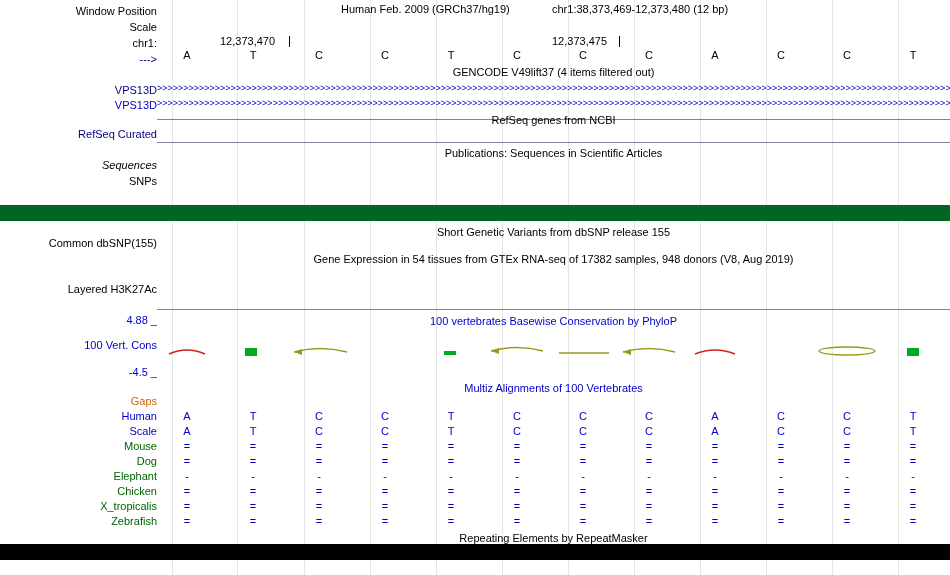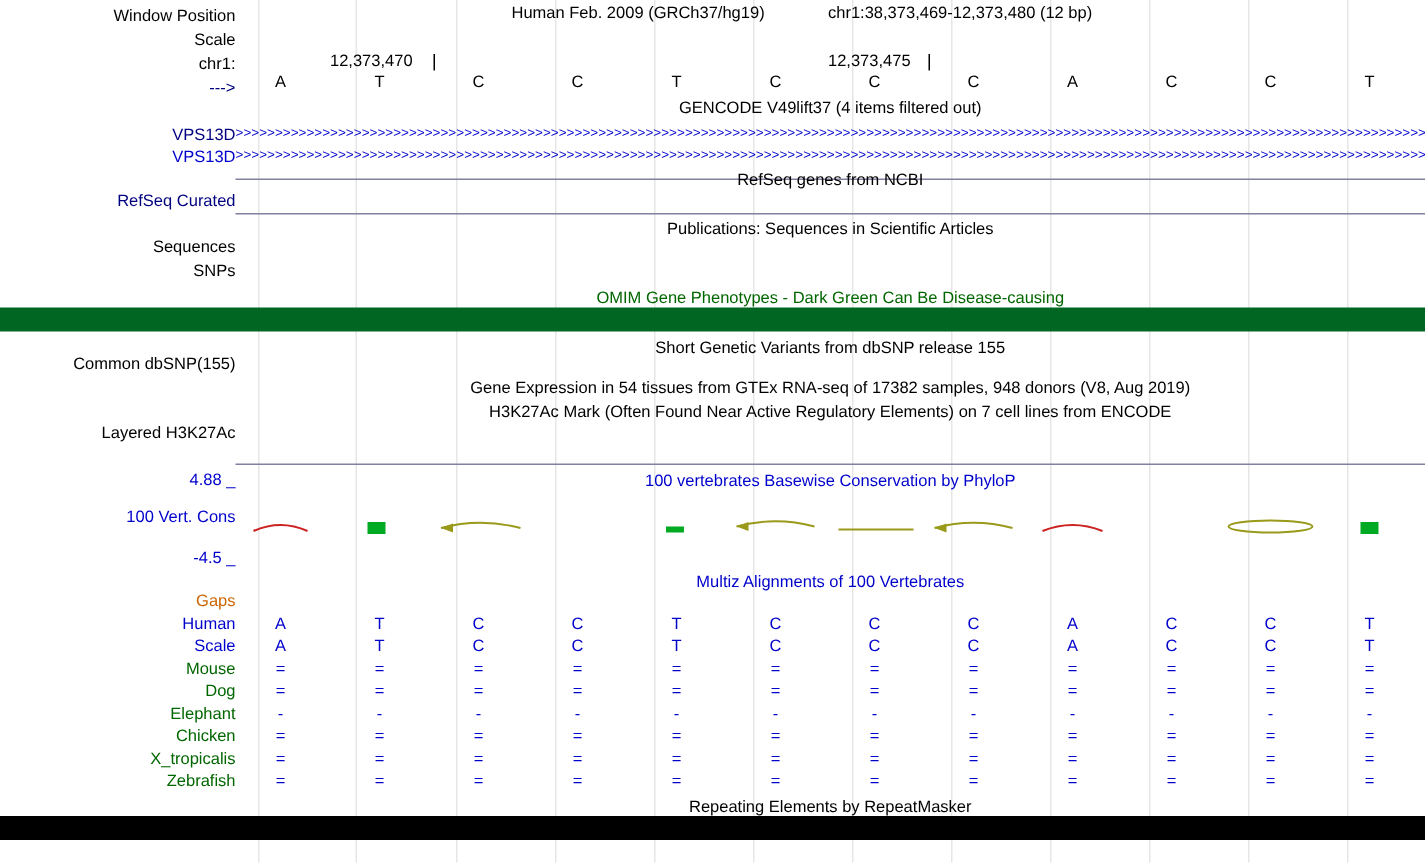--- a/index.html
+++ b/index.html
@@ -152,21 +152,21 @@
     <div class="lbl" style="top:5px;">Window Position</div>
     <div class="lbl" style="top:21px;">Scale</div>
     <div class="lbl" style="top:37px;">chr1:</div>
     <div class="lbl navy" style="top:53px;">---&gt;</div>
 
     <div class="lbl navy" style="top:84px;">VPS13D</div>
     <div class="lbl blue" style="top:99px;">VPS13D</div>
 
     <div class="lbl navy" style="top:128px;">RefSeq Curated</div>
 
-    <div class="lbl" style="top:159px;">Sequences</div>
+    <div class="lbl" style="top:159px;font-style:italic;">Sequences</div>
     <div class="lbl" style="top:175px;">SNPs</div>
 
     <div class="lbl navy" style="top:206px;">OMIM Genes</div>
 
     <div class="lbl" style="top:237px;">Common dbSNP(155)</div>
 
     <div class="lbl" style="top:283px;">Layered H3K27Ac</div>
 
     <div class="lbl blue" style="top:314px;">4.88 _</div>
     <div class="lbl blue" style="top:339px;">100 Vert. Cons</div>
@@ -232,27 +232,25 @@
     <div class="titleline" style="top:66px;">GENCODE V49lift37 (4 items filtered out)</div>
     <div class="genebar navy" style="top:84px;">&gt;&gt;&gt;&gt;&gt;&gt;&gt;&gt;&gt;&gt;&gt;&gt;&gt;&gt;&gt;&gt;&gt;&gt;&gt;&gt;&gt;&gt;&gt;&gt;&gt;&gt;&gt;&gt;&gt;&gt;&gt;&gt;&gt;&gt;&gt;&gt;&gt;&gt;&gt;&gt;&gt;&gt;&gt;&gt;&gt;&gt;&gt;&gt;&gt;&gt;&gt;&gt;&gt;&gt;&gt;&gt;&gt;&gt;&gt;&gt;&gt;&gt;&gt;&gt;&gt;&gt;&gt;&gt;&gt;&gt;&gt;&gt;&gt;&gt;&gt;&gt;&gt;&gt;&gt;&gt;&gt;&gt;&gt;&gt;&gt;&gt;&gt;&gt;&gt;&gt;&gt;&gt;&gt;&gt;&gt;&gt;&gt;&gt;&gt;&gt;&gt;&gt;&gt;&gt;&gt;&gt;&gt;&gt;&gt;&gt;&gt;&gt;&gt;&gt;&gt;&gt;&gt;&gt;&gt;&gt;&gt;&gt;&gt;&gt;&gt;&gt;&gt;&gt;&gt;&gt;&gt;&gt;&gt;&gt;&gt;&gt;&gt;&gt;&gt;&gt;&gt;&gt;&gt;&gt;&gt;&gt;&gt;&gt;&gt;&gt;&gt;&gt;&gt;&gt;&gt;&gt;&gt;&gt;&gt;&gt;&gt;&gt;&gt;&gt;&gt;&gt;&gt;&gt;&gt;&gt;&gt;&gt;&gt;&gt;&gt;&gt;&gt;&gt;&gt;&gt;&gt;&gt;&gt;&gt;&gt;&gt;&gt;&gt;&gt;&gt;&gt;&gt;&gt;&gt;&gt;&gt;&gt;&gt;&gt;&gt;&gt;&gt;&gt;&gt;&gt;&gt;&gt;&gt;&gt;&gt;&gt;&gt;&gt;&gt;&gt;&gt;&gt;&gt;&gt;&gt;&gt;&gt;&gt;&gt;&gt;&gt;&gt;&gt;&gt;&gt;&gt;&gt;&gt;&gt;&gt;&gt;&gt;&gt;&gt;&gt;&gt;&gt;&gt;&gt;&gt;&gt;&gt;&gt;&gt;&gt;&gt;&gt;&gt;&gt;&gt;&gt;&gt;&gt;&gt;&gt;&gt;&gt;&gt;&gt;&gt;&gt;&gt;&gt;&gt;&gt;&gt;&gt;&gt;&gt;&gt;&gt;&gt;&gt;&gt;&gt;&gt;&gt;&gt;&gt;&gt;&gt;&gt;&gt;&gt;&gt;&gt;&gt;&gt;&gt;&gt;&gt;&gt;&gt;&gt;&gt;&gt;&gt;&gt;&gt;&gt;&gt;&gt;&gt;&gt;&gt;&gt;&gt;&gt;&gt;&gt;&gt;&gt;&gt;&gt;&gt;&gt;&gt;&gt;&gt;&gt;&gt;&gt;&gt;&gt;&gt;&gt;&gt;&gt;&gt;&gt;&gt;&gt;&gt;&gt;&gt;&gt;&gt;&gt;&gt;&gt;&gt;&gt;&gt;&gt;&gt;&gt;&gt;&gt;&gt;&gt;&gt;&gt;&gt;&gt;&gt;&gt;&gt;&gt;&gt;&gt;&gt;&gt;&gt;&gt;&gt;&gt;&gt;&gt;&gt;&gt;&gt;&gt;&gt;&gt;&gt;&gt;&gt;&gt;&gt;&gt;&gt;&gt;&gt;&gt;&gt;&gt;&gt;&gt;&gt;&gt;&gt;&gt;&gt;&gt;&gt;&gt;&gt;&gt;&gt;&gt;&gt;&gt;&gt;</div>
     <div class="genebar blue" style="top:99px;">&gt;&gt;&gt;&gt;&gt;&gt;&gt;&gt;&gt;&gt;&gt;&gt;&gt;&gt;&gt;&gt;&gt;&gt;&gt;&gt;&gt;&gt;&gt;&gt;&gt;&gt;&gt;&gt;&gt;&gt;&gt;&gt;&gt;&gt;&gt;&gt;&gt;&gt;&gt;&gt;&gt;&gt;&gt;&gt;&gt;&gt;&gt;&gt;&gt;&gt;&gt;&gt;&gt;&gt;&gt;&gt;&gt;&gt;&gt;&gt;&gt;&gt;&gt;&gt;&gt;&gt;&gt;&gt;&gt;&gt;&gt;&gt;&gt;&gt;&gt;&gt;&gt;&gt;&gt;&gt;&gt;&gt;&gt;&gt;&gt;&gt;&gt;&gt;&gt;&gt;&gt;&gt;&gt;&gt;&gt;&gt;&gt;&gt;&gt;&gt;&gt;&gt;&gt;&gt;&gt;&gt;&gt;&gt;&gt;&gt;&gt;&gt;&gt;&gt;&gt;&gt;&gt;&gt;&gt;&gt;&gt;&gt;&gt;&gt;&gt;&gt;&gt;&gt;&gt;&gt;&gt;&gt;&gt;&gt;&gt;&gt;&gt;&gt;&gt;&gt;&gt;&gt;&gt;&gt;&gt;&gt;&gt;&gt;&gt;&gt;&gt;&gt;&gt;&gt;&gt;&gt;&gt;&gt;&gt;&gt;&gt;&gt;&gt;&gt;&gt;&gt;&gt;&gt;&gt;&gt;&gt;&gt;&gt;&gt;&gt;&gt;&gt;&gt;&gt;&gt;&gt;&gt;&gt;&gt;&gt;&gt;&gt;&gt;&gt;&gt;&gt;&gt;&gt;&gt;&gt;&gt;&gt;&gt;&gt;&gt;&gt;&gt;&gt;&gt;&gt;&gt;&gt;&gt;&gt;&gt;&gt;&gt;&gt;&gt;&gt;&gt;&gt;&gt;&gt;&gt;&gt;&gt;&gt;&gt;&gt;&gt;&gt;&gt;&gt;&gt;&gt;&gt;&gt;&gt;&gt;&gt;&gt;&gt;&gt;&gt;&gt;&gt;&gt;&gt;&gt;&gt;&gt;&gt;&gt;&gt;&gt;&gt;&gt;&gt;&gt;&gt;&gt;&gt;&gt;&gt;&gt;&gt;&gt;&gt;&gt;&gt;&gt;&gt;&gt;&gt;&gt;&gt;&gt;&gt;&gt;&gt;&gt;&gt;&gt;&gt;&gt;&gt;&gt;&gt;&gt;&gt;&gt;&gt;&gt;&gt;&gt;&gt;&gt;&gt;&gt;&gt;&gt;&gt;&gt;&gt;&gt;&gt;&gt;&gt;&gt;&gt;&gt;&gt;&gt;&gt;&gt;&gt;&gt;&gt;&gt;&gt;&gt;&gt;&gt;&gt;&gt;&gt;&gt;&gt;&gt;&gt;&gt;&gt;&gt;&gt;&gt;&gt;&gt;&gt;&gt;&gt;&gt;&gt;&gt;&gt;&gt;&gt;&gt;&gt;&gt;&gt;&gt;&gt;&gt;&gt;&gt;&gt;&gt;&gt;&gt;&gt;&gt;&gt;&gt;&gt;&gt;&gt;&gt;&gt;&gt;&gt;&gt;&gt;&gt;&gt;&gt;&gt;&gt;&gt;&gt;&gt;&gt;&gt;&gt;&gt;&gt;&gt;&gt;&gt;&gt;&gt;&gt;&gt;&gt;&gt;&gt;&gt;&gt;&gt;&gt;&gt;&gt;&gt;&gt;&gt;&gt;&gt;&gt;&gt;&gt;&gt;&gt;&gt;</div>
 
     <div class="hairline" style="top:119px;"></div>
     <div class="titleline" style="top:114px;">RefSeq genes from NCBI</div>
     <div class="hairline" style="top:142px;"></div>
 
     <div class="titleline" style="top:147px;">Publications: Sequences in Scientific Articles</div>
 
-    <div class="titleline dkgreen" style="top:193px;">OMIM Gene Phenotypes - Dark Green Can Be Disease-causing</div>
     <div class="omimbar" style="top:205px; left:-157px; width:950px;"></div>
 
     <div class="titleline" style="top:226px;">Short Genetic Variants from dbSNP release 155</div>
 
     <div class="titleline" style="top:253px;">Gene Expression in 54 tissues from GTEx RNA-seq of 17382 samples, 948 donors (V8, Aug 2019)</div>
-    <div class="titleline" style="top:269px;">H3K27Ac Mark (Often Found Near Active Regulatory Elements) on 7 cell lines from ENCODE</div>
 
     <div class="hairline" style="top:309px;"></div>
     <div class="titleline blue" style="top:315px;">100 vertebrates Basewise Conservation by PhyloP</div>
 
     <div style="position:absolute; top:340px; left:0; width:793px; height:22px;">
       <svg width="793" height="22" viewBox="0 0 793 22">
         <path d="M 12 14 Q 30 6 48 14" stroke="#cc2222" fill="none" stroke-width="1.4"></path>
         <rect x="88" y="8" width="12" height="8" fill="#00aa22"></rect>
         <path d="M 137 12 Q 163 5 190 12" stroke="#99991a" fill="none" stroke-width="1.3"></path>
         <path d="M 137 12 l 8 -3 l 0 6 z" fill="#99991a"></path>

